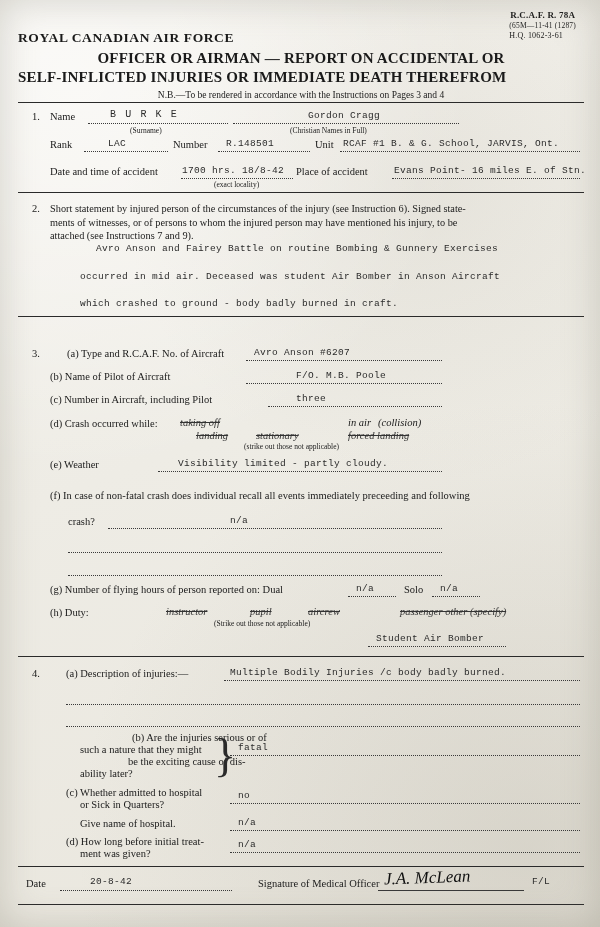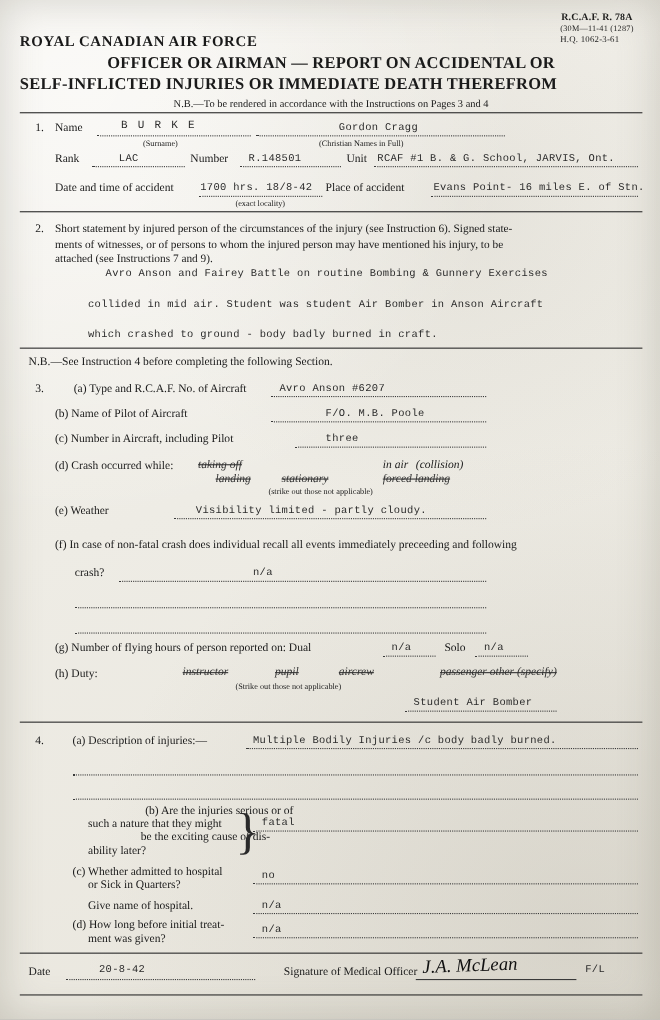--- a/index.html
+++ b/index.html
@@ -162,21 +162,21 @@
   }
 </style>
 </head>
 <body>
 
 <div class="page">
   <div class="sheet">
 
     <div class="stamp">
       <div class="l1">R.C.A.F. R. 78A</div>
-      <div class="l2">(30M—11-41 (1287)</div>
+      <div class="l2">(65M—11-41 (1287)</div>
       <div class="l3">H.Q. 1062-3-61</div>
     </div>
 
     <div class="title1">ROYAL CANADIAN AIR FORCE</div>
     <div class="title2">OFFICER OR AIRMAN — REPORT ON ACCIDENTAL OR</div>
     <div class="title3">SELF-INFLICTED INJURIES OR IMMEDIATE DEATH THEREFROM</div>
     <div class="nb-top">N.B.—To be rendered in accordance with the Instructions on Pages 3 and 4</div>
 
     <div class="rule" style="left:0; top:92px; width:566px; height:1px;"></div>
 
@@ -210,26 +210,25 @@
     <div class="rule" style="left:0; top:182px; width:566px; height:1px;"></div>
 
     <div class="item-no" style="left:14px; top:193px;">2.</div>
     <div class="para" style="left:32px; top:192px; width:520px;">
       <div>Short statement by injured person of the circumstances of the injury (see Instruction 6). Signed state-</div>
       <div>ments of witnesses, or of persons to whom the injured person may have mentioned his injury, to be</div>
       <div>attached (see Instructions 7 and 9).</div>
     </div>
 
     <div class="tw" style="left:78px; top:233px;">Avro Anson and Fairey Battle on routine Bombing &amp; Gunnery Exercises</div>
-    <div class="tw" style="left:62px; top:261px;">collided in mid air.  Student was student Air Bomber in Anson Aircraft</div>
+    <div class="tw" style="left:62px; top:261px;">occurred in mid air.  Deceased was student Air Bomber in Anson Aircraft</div>
     <div class="tw" style="left:62px; top:288px;">which crashed to ground - body badly burned in craft.</div>
 
     <div class="rule" style="left:0; top:306px; width:566px; height:1px;"></div>
 
-    <div class="lbl" style="left:8px; top:314px;">N.B.—See Instruction 4 before completing the following Section.</div>
 
     <div class="item-no" style="left:14px; top:338px;">3.</div>
     <div class="lbl" style="left:49px; top:338px;">(a)  Type and R.C.A.F. No. of Aircraft</div>
     <div class="dotline" style="left:228px; top:350px; width:196px;"></div>
     <div class="tw" style="left:236px; top:337px;">Avro Anson #6207</div>
 
     <div class="lbl" style="left:32px; top:361px;">(b)  Name of Pilot of Aircraft</div>
     <div class="dotline" style="left:228px; top:373px; width:196px;"></div>
     <div class="tw" style="left:278px; top:360px;">F/O. M.B. Poole</div>
 

